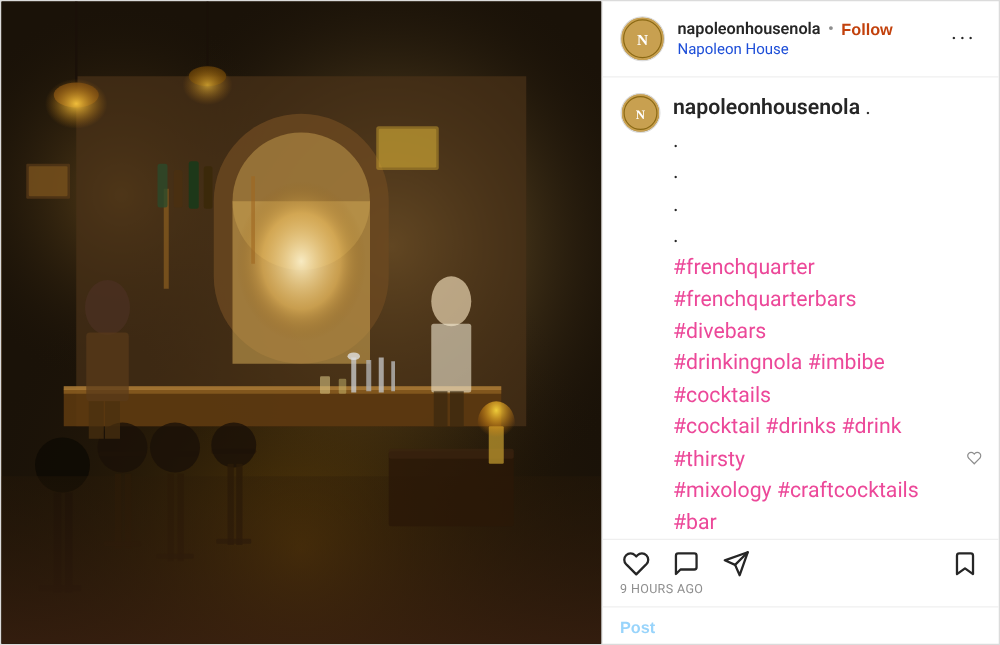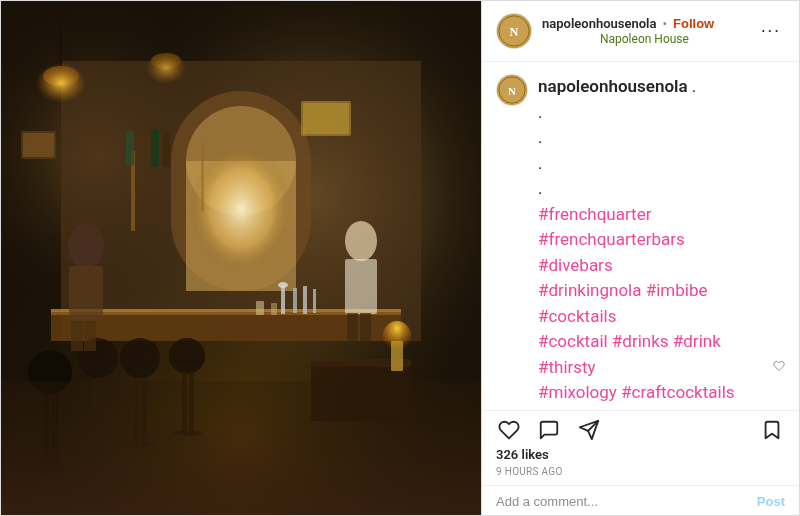--- a/index.html
+++ b/index.html
@@ -88,23 +88,22 @@
       color: #c2410c;
       font-size: 13px;
       font-weight: 600;
       cursor: pointer;
       background: none;
       border: none;
       padding: 0;
     }
     .header-sub {
       font-size: 12px;
-      color: #4d7c0f;
+      color: #1d4ed8;
       margin-top: 1px;
-      text-align: center;
     }
     .more-icon {
       font-size: 18px;
       color: #262626;
       cursor: pointer;
       padding: 0 4px;
       letter-spacing: 2px;
     }
 
     
@@ -436,22 +435,20 @@
         <polygon points="22 2 15 22 11 13 2 9 22 2"></polygon>
       </svg>
     </button>
     <button class="action-icon bookmark" title="Save">
       <svg class="svg-icon" viewBox="0 0 24 24" fill="none" stroke="#262626" stroke-width="2" stroke-linecap="round" stroke-linejoin="round">
         <path d="M19 21l-7-5-7 5V5a2 2 0 0 1 2-2h10a2 2 0 0 1 2 2z"></path>
       </svg>
     </button>
   </div>
 
-  <div class="likes-row">326 likes</div>
 
   <div class="time-row">9 HOURS AGO</div>
 
   <div class="add-comment-row">
-    <input class="add-comment-input" type="text" placeholder="Add a comment..." style="">
     <button class="post-btn">Post</button>
   </div>
 
 </div>
 
 </body></html>

